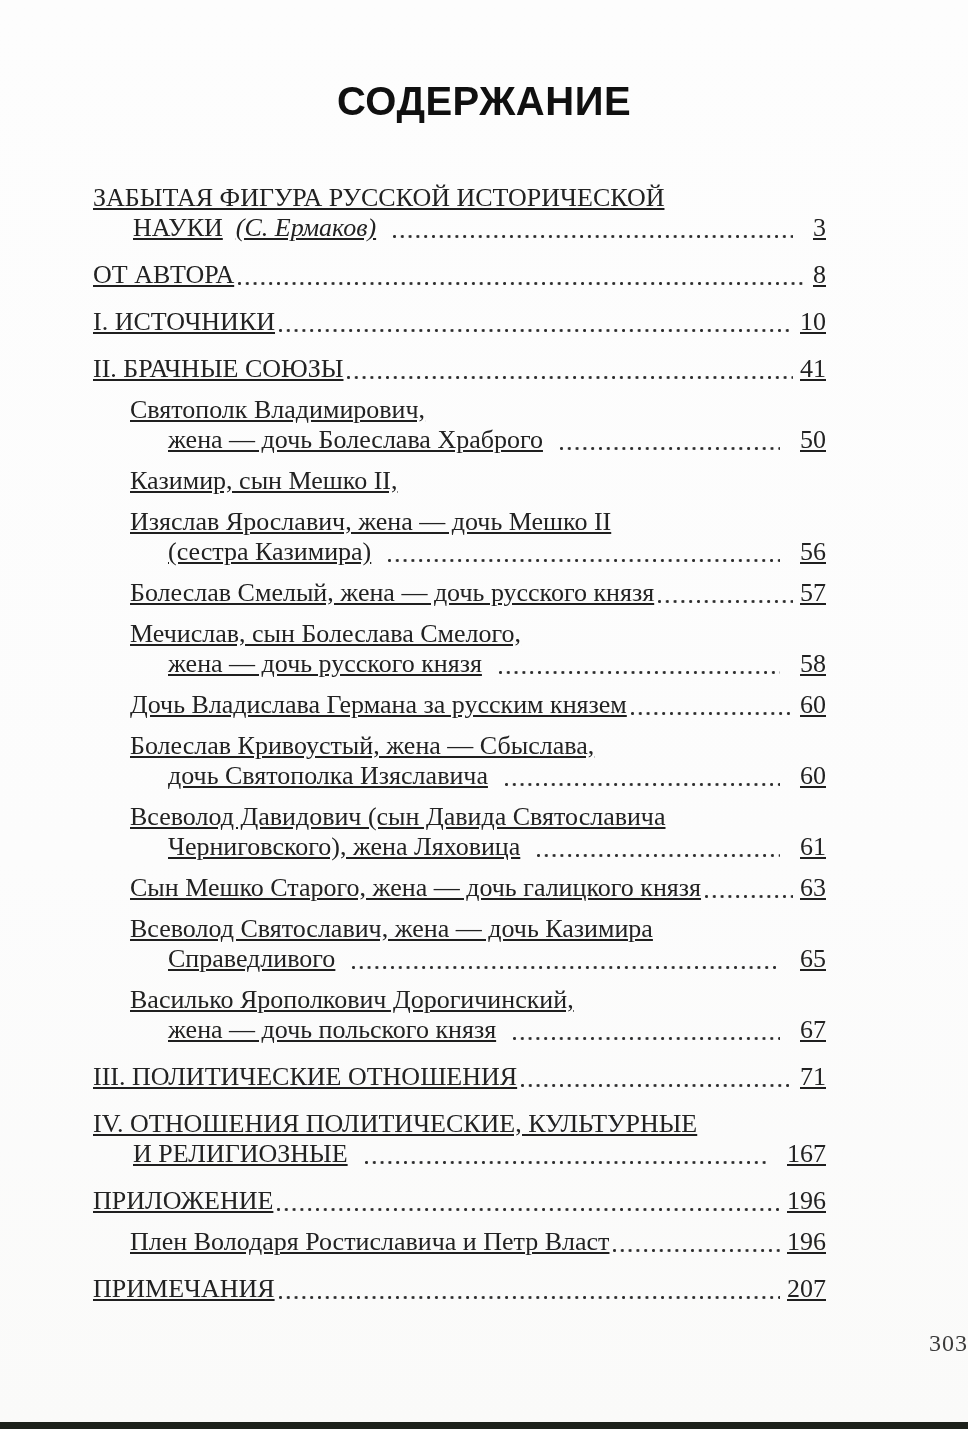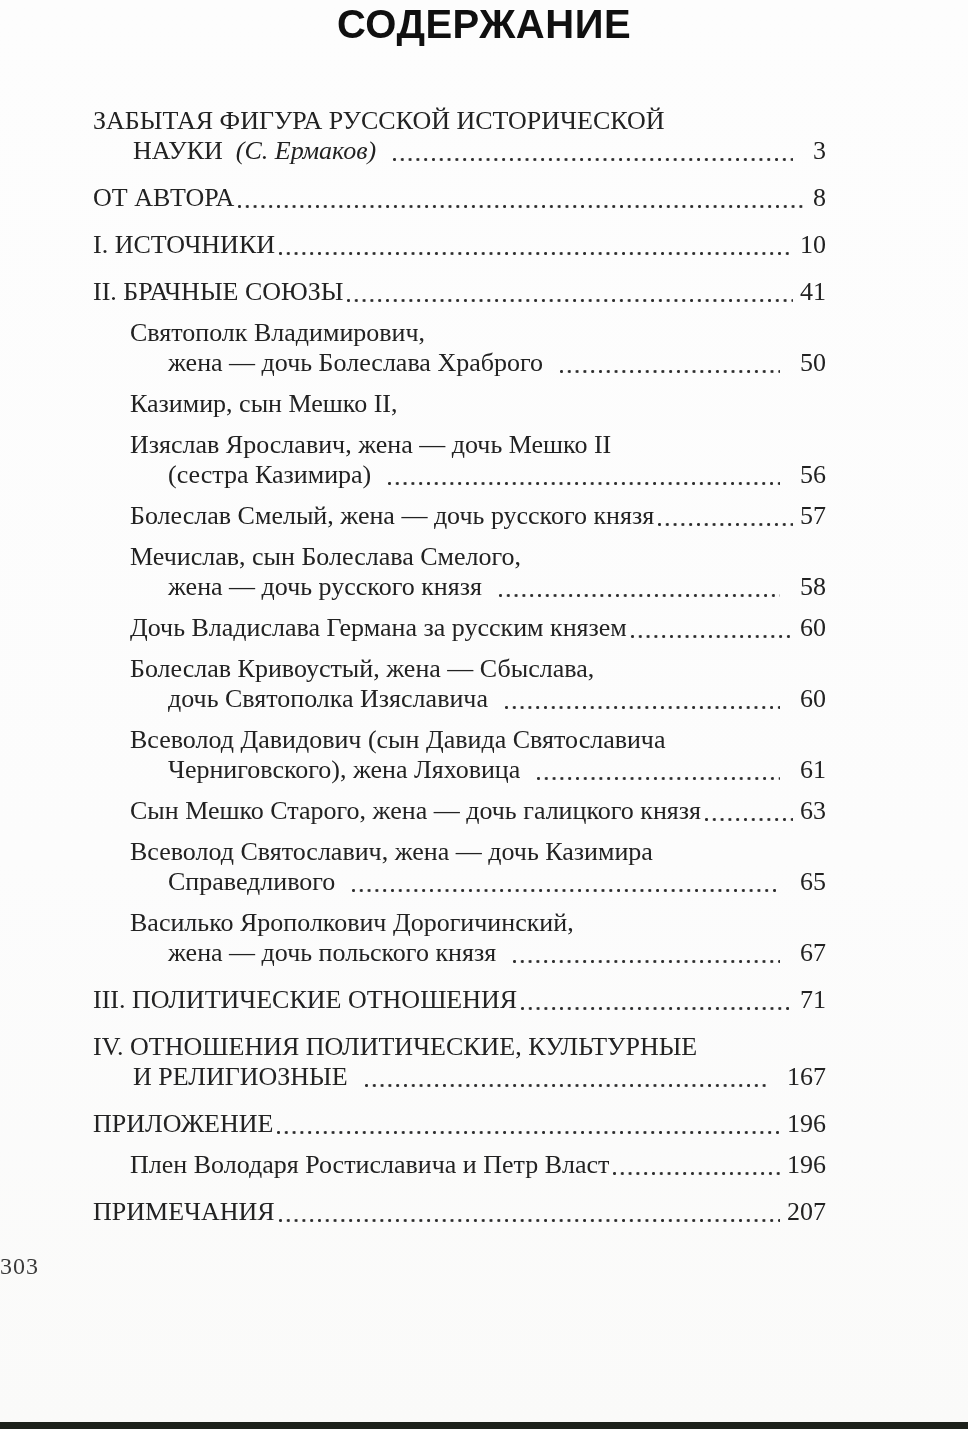--- a/index.html
+++ b/index.html
@@ -10,34 +10,35 @@
     color: #1f1f1f;
     overflow: hidden;
     position: relative;
   }
   .scan-page {
     width: 968px; height: 1429px;
     position: relative;
     background: linear-gradient(180deg, #fdfdfd 0%, #fcfcfc 60%, #fafaf9 100%);
   }
   .title {
+    padding-top: 77px;
     text-align: center;
     font-family: "Liberation Sans", "DejaVu Sans", sans-serif;
     font-weight: 700;
     font-size: 40px;
     line-height: 48px;
     letter-spacing: 0.5px;
     color: #101010;
   }
   .toc {
     margin: 58px 0 0 93px;
     width: 733px;
     font-size: 26px;
   }
-  .entry { margin-top: 17px; }
+  .entry { margin-top: 17px; text-decoration: underline; }
   .entry.sub { margin-top: 11px; }
   .toc > .entry:first-child { margin-top: 0; }
   .row {
     display: flex;
     align-items: baseline;
     line-height: 30px;
     white-space: nowrap;
   }
   .entry .l2 { padding-left: 40px; gap: 13px; }
   .entry.sub .row { padding-left: 37px; }
@@ -53,21 +54,21 @@
     background-repeat: repeat-x;
     background-position: left 1px bottom 5px;
     min-width: 12px;
   }
   .pg {
     color: #222222;
     text-align: right;
   }
   .folio {
     margin-top: 26px;
-    text-align: left;
+    text-align: right;
     font-size: 24px;
     color: #3a3a3a;
     letter-spacing: 1px;
   }
   .bottom-band {
     position: absolute;
     left: 0; bottom: 0;
     width: 100%; height: 7px;
     background: #1d211b;
   }

